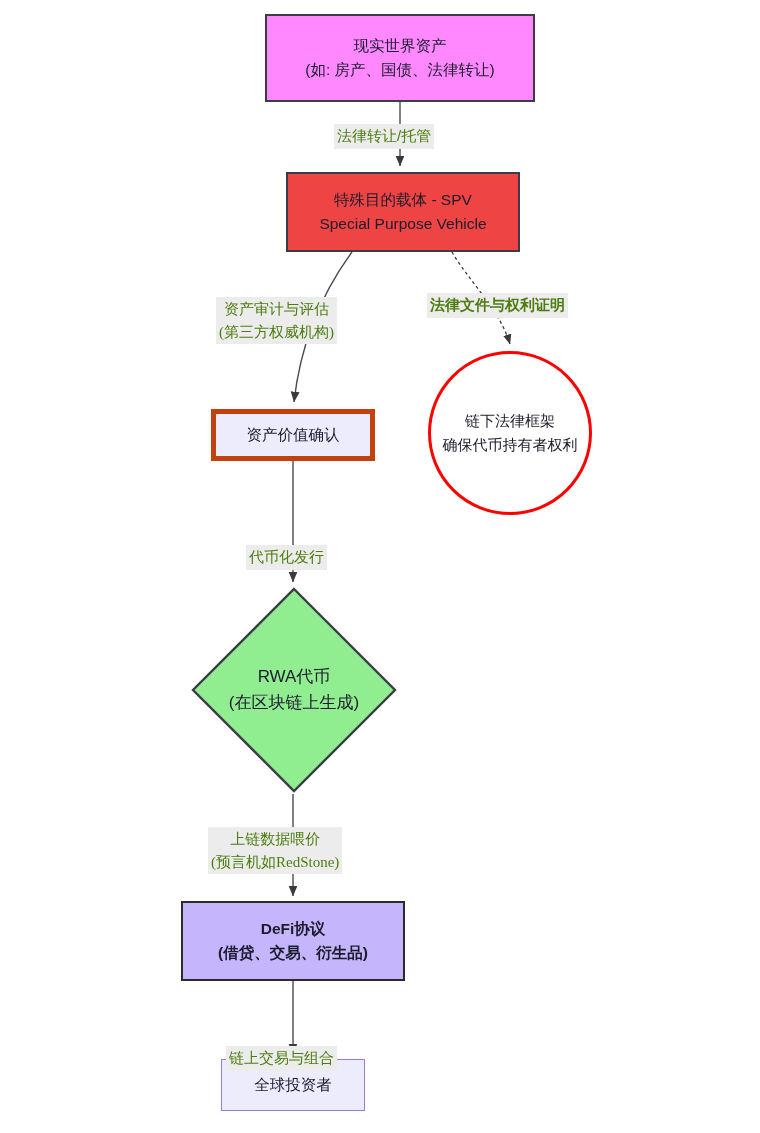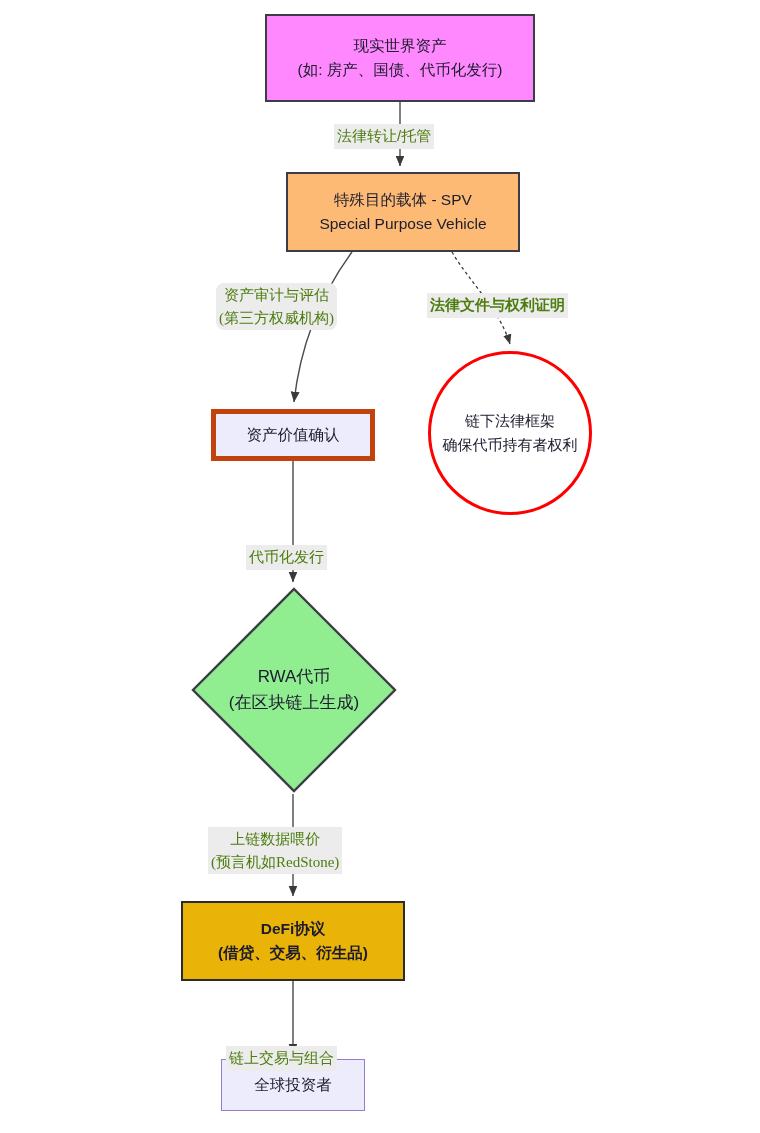--- a/index.html
+++ b/index.html
@@ -50,21 +50,21 @@
     background: #ff88ff;
     border: 2px solid #3c3c46;
   }
 
   
   .n-spv {
     left: 286px;
     top: 172px;
     width: 234px;
     height: 80px;
-    background: #fdba74;
+    background: #ef4444;
     border: 2px solid #3c3c46;
   }
   .n-spv .line2 { font-size: 15.5px; }
 
   
   .n-value {
     left: 211px;
     top: 409px;
     width: 164px;
     height: 52px;
@@ -115,21 +115,21 @@
     font-size: 17px;
     line-height: 1.55;
   }
 
   
   .n-defi {
     left: 181px;
     top: 901px;
     width: 224px;
     height: 80px;
-    background: #eab308;
+    background: #c4b5fd;
     border: 2px solid #2b2b2b;
     font-weight: bold;
     font-size: 15.5px;
   }
 
   
   .n-investors {
     left: 221px;
     top: 1059px;
     width: 144px;
@@ -146,21 +146,21 @@
     font-size: 15px;
     line-height: 1.5;
     text-align: center;
     white-space: nowrap;
     padding: 1px 3px;
     z-index: 4;
   }
   .edge-label .line2 { display: block; font-family: Liberation Serif, serif; }
 
   .el-transfer { left: 334px; top: 124px; }
-  .el-audit    { left: 216px; top: 283px; border-radius: 8px; }
+  .el-audit    { left: 216px; top: 297px; }
   .el-docs     { left: 427px; top: 293px; font-weight: bold; }
   .el-issue    { left: 246px; top: 545px; }
   .el-oracle   { left: 208px; top: 827px; }
   .el-trade    { left: 226px; top: 1007px; margin-top: 39px; }
 </style>
 </head>
 <body>
 
 <div id="canvas">
 
@@ -182,21 +182,21 @@
 
     <path d="M293,461 L293,582" fill="none" stroke="#4a4a4a" stroke-width="1.4" marker-end="url(#arrow)"></path>
 
     <path d="M293,794 L293,896" fill="none" stroke="#4a4a4a" stroke-width="1.4" marker-end="url(#arrow)"></path>
 
     <path d="M293,981 L293,1054" fill="none" stroke="#4a4a4a" stroke-width="1.4" marker-end="url(#arrow)"></path>
   </svg>
 
   <div class="node n-rwa">
     <span>现实世界资产</span>
-    <span class="line2">(如: 房产、国债、代币化发行)</span>
+    <span class="line2">(如: 房产、国债、法律转让)</span>
   </div>
 
   <div class="node n-spv">
     <span>特殊目的载体 - SPV</span>
     <span class="line2">Special Purpose Vehicle</span>
   </div>
 
   <div class="node n-value">
     <span>资产价值确认</span>
   </div>

